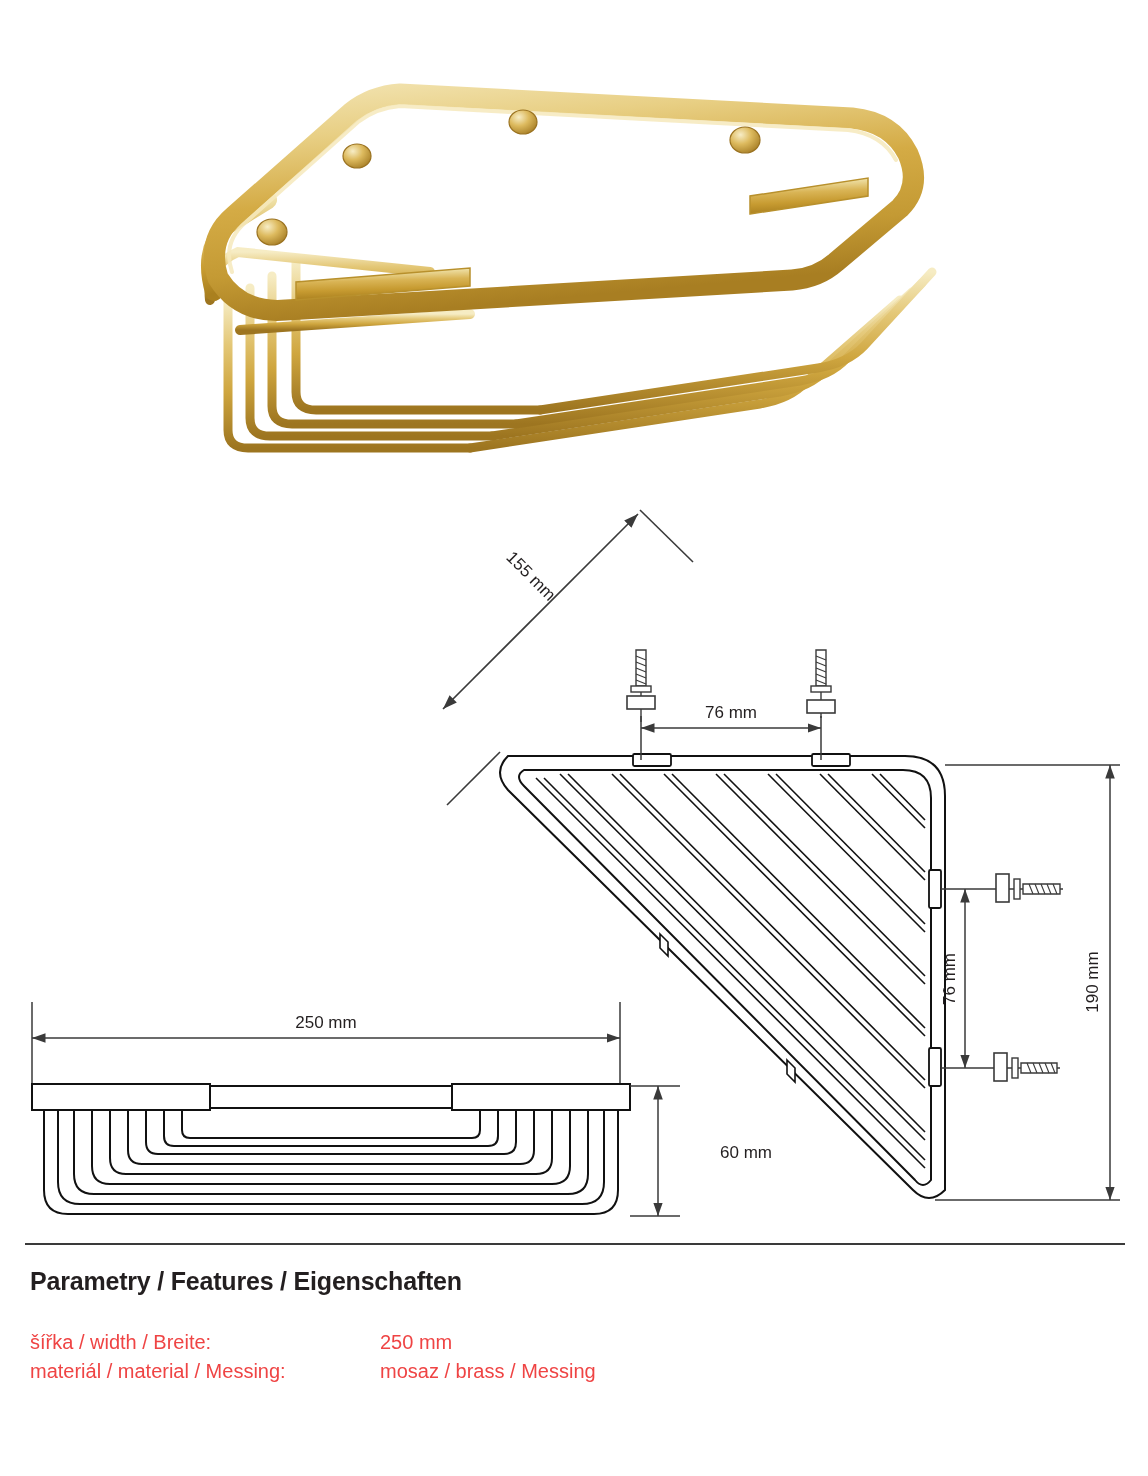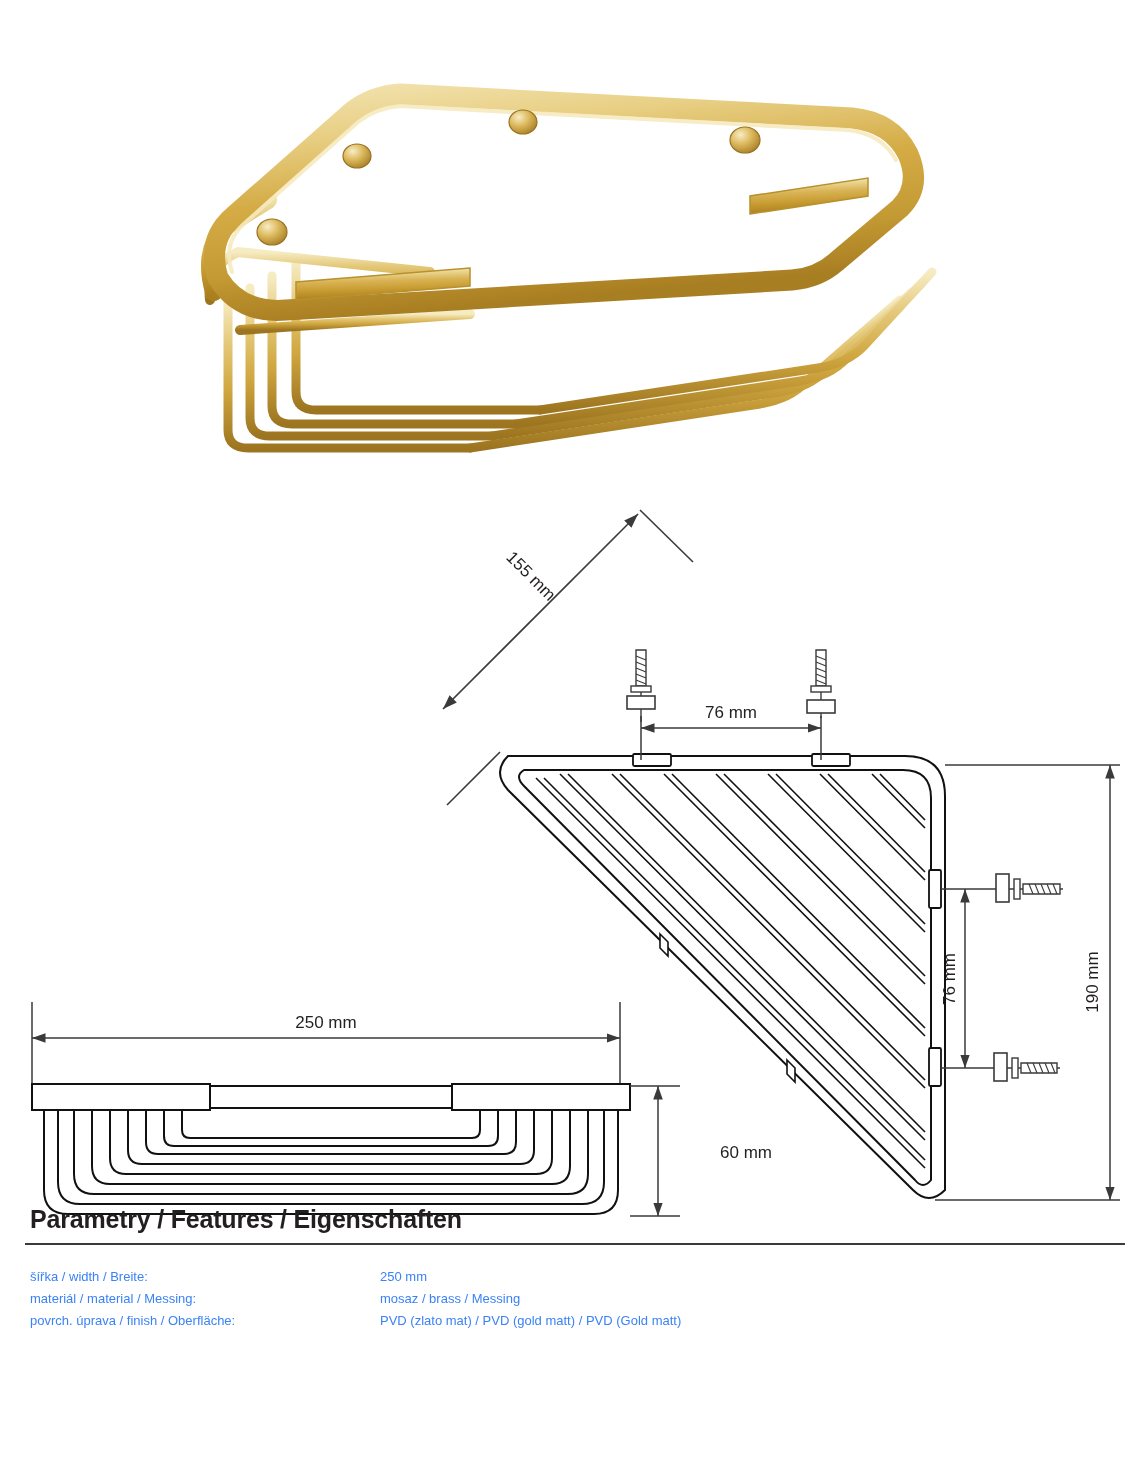--- a/index.html
+++ b/index.html
@@ -41,40 +41,40 @@
     top: 1243px;
     width: 1100px;
     height: 2px;
     background: #3a3a3a;
   }
 
   
   #spec-section {
     position: absolute;
     left: 0;
-    top: 1205px;
+    top: 1267px;
     width: 1024px;
   }
   #spec-heading {
     margin: 0 0 0 30px;
     font-size: 25px;
     font-weight: bold;
     letter-spacing: -0.2px;
     color: #231f20;
   }
   #spec-table {
     margin: 36px 0 0 30px;
     border-collapse: collapse;
   }
   #spec-table td {
-    font-size: 13px;
+    font-size: 20px;
     line-height: 1.0;
     padding: 0 0 9px 0;
     vertical-align: top;
-    color: #3b82f6;
+    color: #ef4444;
     white-space: nowrap;
   }
   #spec-table td.spec-label {
     width: 340px;
     padding-right: 10px;
   }
 </style>
 </head>
 <body>
 
@@ -373,19 +373,15 @@
   <table id="spec-table">
     <tbody>
       <tr>
         <td class="spec-label">šířka / width / Breite:</td>
         <td class="spec-value">250 mm</td>
       </tr>
       <tr>
         <td class="spec-label">materiál / material / Messing:</td>
         <td class="spec-value">mosaz / brass / Messing</td>
       </tr>
-      <tr>
-        <td class="spec-label">povrch. úprava / finish / Oberfläche:</td>
-        <td class="spec-value">PVD (zlato mat) / PVD (gold matt) / PVD (Gold matt)</td>
-      </tr>
     </tbody>
   </table>
 </div>
 
 </body></html>

